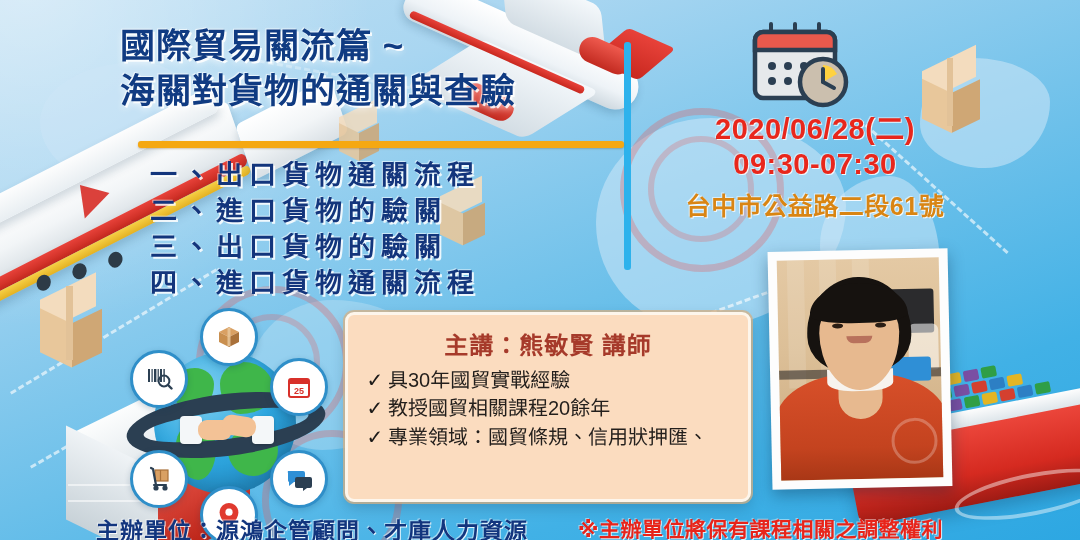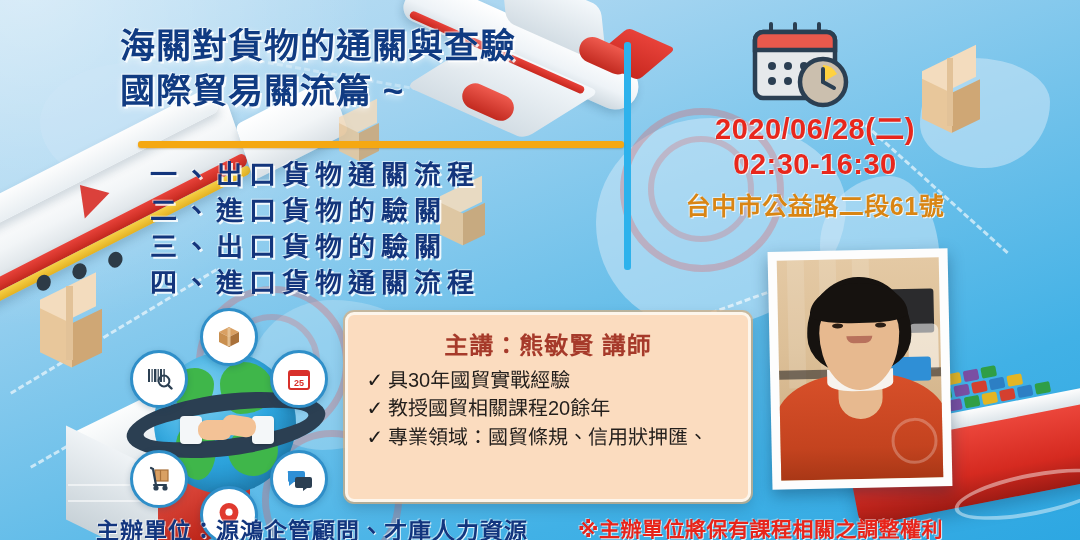--- a/index.html
+++ b/index.html
@@ -296,21 +296,21 @@
 
     <div class="ico" style="left:82px;top:-10px;">
       <svg width="26" height="26" viewBox="0 0 26 26" aria-hidden="true">
         <path d="M3 8 L13 3 L23 8 L13 13 Z" fill="#d9a063"></path>
         <path d="M3 8 L13 13 L13 23 L3 18 Z" fill="#c98f4f"></path>
         <path d="M23 8 L13 13 L13 23 L23 18 Z" fill="#a9713a"></path>
         <rect x="11.5" y="4" width="3" height="18" fill="#e8c79b" opacity=".85"></rect>
       </svg>
     </div>
 
-    <div class="ico" style="left:152px;top:32px;">
+    <div class="ico" style="left:152px;top:40px;">
       <svg width="26" height="26" viewBox="0 0 26 26" aria-hidden="true">
         <rect x="3" y="5" width="20" height="18" rx="2" fill="#fff" stroke="#d8302a" stroke-width="2"></rect>
         <rect x="3" y="5" width="20" height="5" fill="#d8302a"></rect>
         <text x="13" y="20" font-size="9" font-family="Liberation Sans, sans-serif" fill="#d8302a" text-anchor="middle" font-weight="bold">25</text>
       </svg>
     </div>
 
     <div class="ico" style="left:152px;top:132px;">
       <svg width="27" height="25" viewBox="0 0 27 25" aria-hidden="true">
         <path d="M2 4 h15 a2 2 0 0 1 2 2 v7 a2 2 0 0 1 -2 2 h-9 l-5 4 v-4 a2 2 0 0 1 -1 -2 v-7 a2 2 0 0 1 0 -2 z" fill="#2f8fd6"></path>
@@ -348,22 +348,22 @@
         </g>
         <circle cx="18" cy="14" r="5.4" fill="none" stroke="#2b3f52" stroke-width="2"></circle>
         <path d="M22 18 L25.5 21.5" stroke="#2b3f52" stroke-width="2.4" stroke-linecap="round"></path>
       </svg>
     </div>
   </div>
 
   <div id="divider"></div>
 
   <div id="headline">
+    <div class="title-line">國際貿易關流篇 ~</div>
     <div class="title-line">海關對貨物的通關與查驗</div>
-    <div class="title-line">國際貿易關流篇 ~</div>
   </div>
   <div id="title-rule"></div>
 
   <div id="agenda">
     <div class="agenda-item">一、出口貨物通關流程</div>
     <div class="agenda-item">二、進口貨物的驗關</div>
     <div class="agenda-item">三、出口貨物的驗關</div>
     <div class="agenda-item">四、進口貨物通關流程</div>
   </div>
 
@@ -389,21 +389,21 @@
       <path d="M76 62 L76 45 A17 17 0 0 1 90 54 Z" fill="#ffd23f"></path>
       <g stroke="#2b3f52" stroke-width="4" stroke-linecap="round">
         <line x1="76" y1="62" x2="76" y2="49"></line>
         <line x1="76" y1="62" x2="87" y2="68"></line>
       </g>
     </svg>
   </div>
 
   <div id="schedule">
     <div class="sched-line">2020/06/28(二)</div>
-    <div class="sched-line">02:30-16:30</div>
+    <div class="sched-line">09:30-07:30</div>
   </div>
   <div id="venue">台中市公益路二段61號</div>
 
   <div id="speaker-panel">
     <div id="speaker-title">主講：熊敏賢 講師</div>
 
     <div class="bullet">
       <span class="chk">✓</span>
       <span class="btxt">具30年國貿實戰經驗</span>
     </div>

